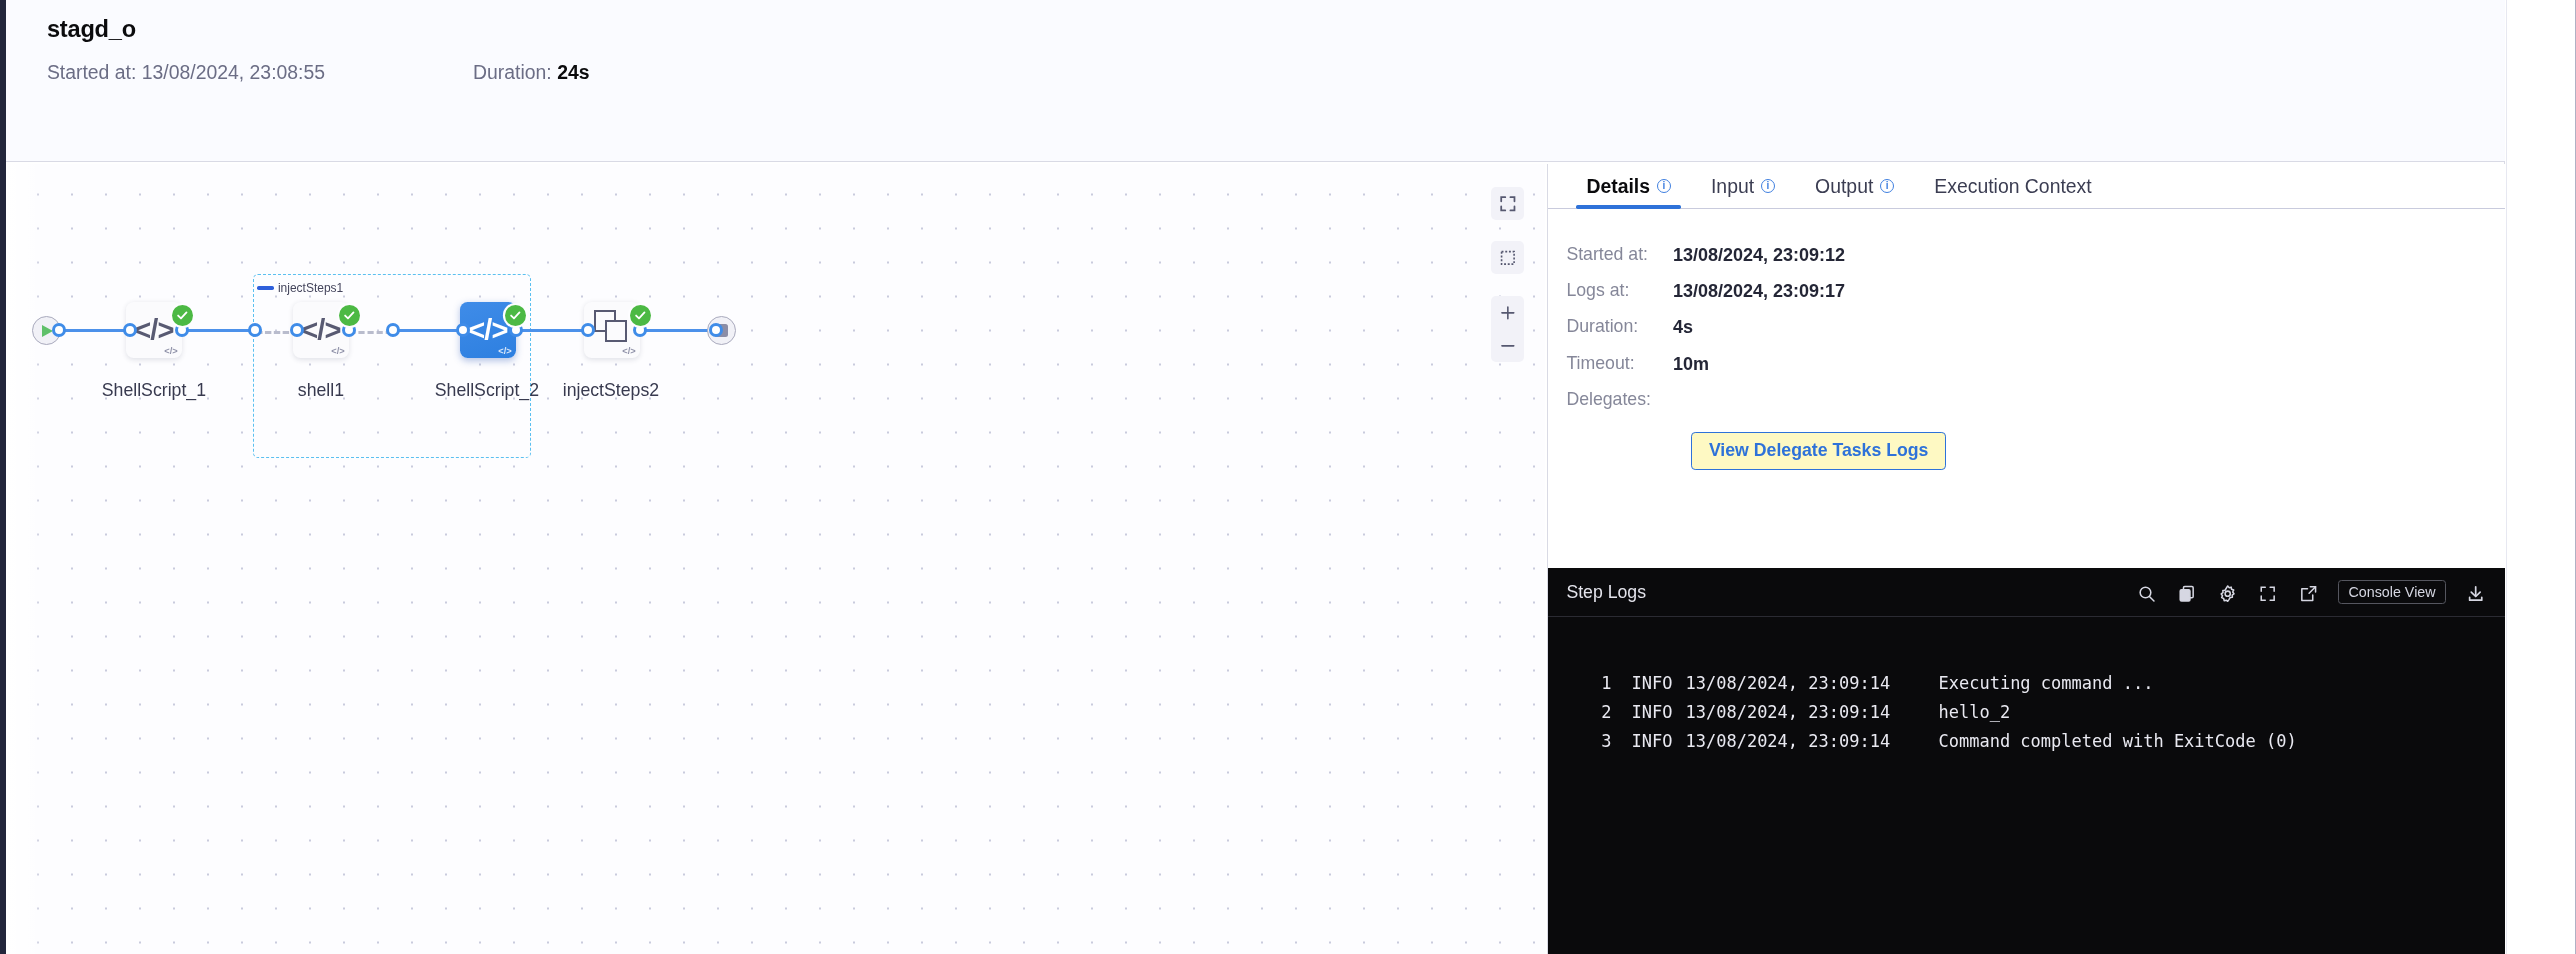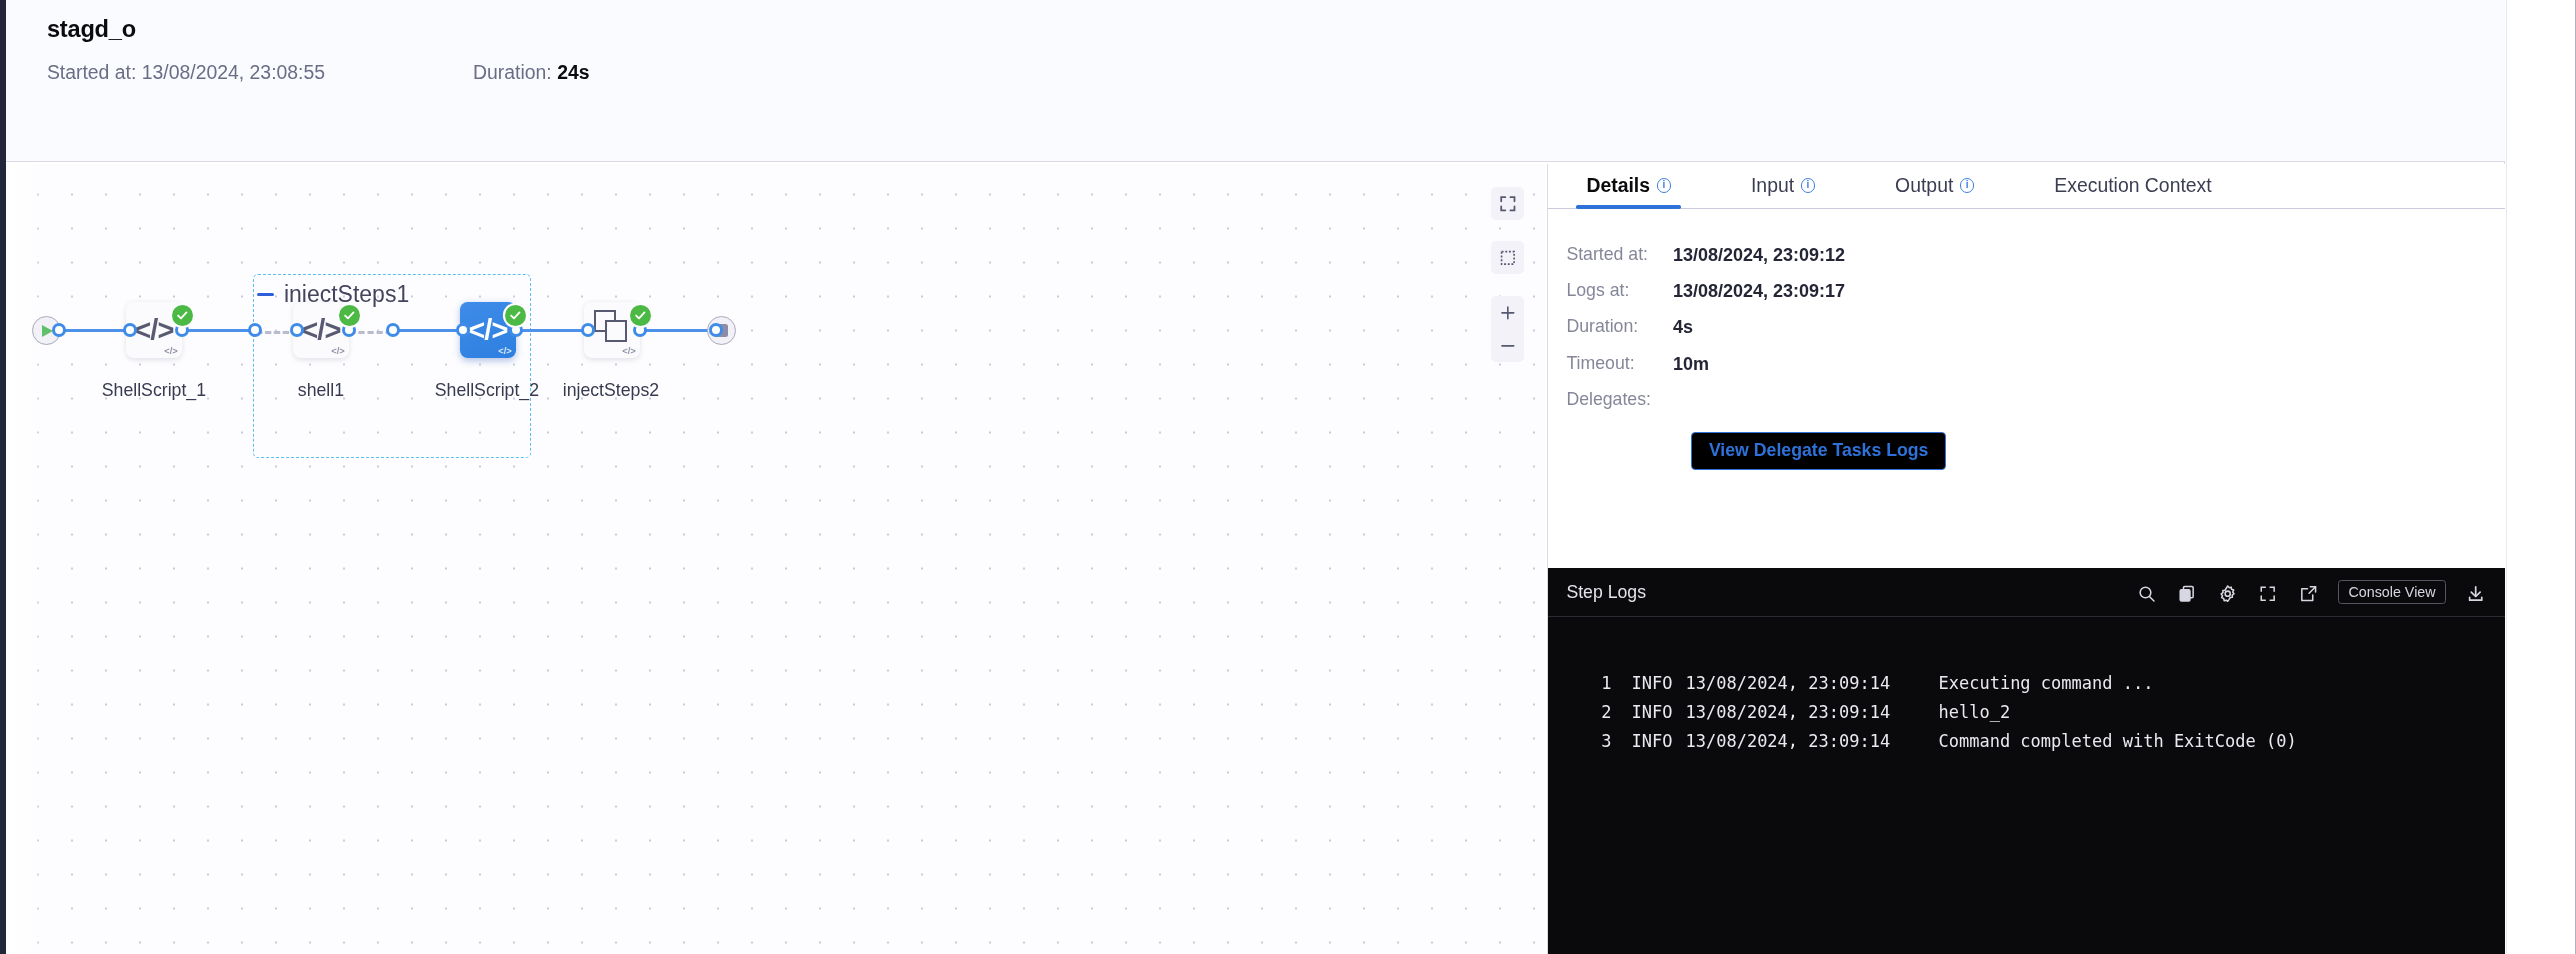--- a/index.html
+++ b/index.html
@@ -82,22 +82,22 @@
   .group-box {
     position: absolute;
     left: 247px; top: 110px;
     width: 278px; height: 184px;
     border: 1.7px dashed #5bc0f0;
     border-radius: 5px;
     background: rgba(255,255,255,0.05);
   }
   .group-label {
     position: absolute; left: 251px; top: 117px;
-    display: flex; align-items: center; gap: 10px;
-    font-size: 23px; color: #44455c;
+    display: flex; align-items: center; gap: 4px;
+    font-size: 12px; color: #44455c;
   }
   .group-collapse {
     display: inline-block;
     width: 17px; height: 3.4px; border-radius: 1.7px;
     background: #2e5fdb;
   }
 
   
   .edge {
     position: absolute; height: 3.4px; background: #4c91ea;
@@ -216,21 +216,21 @@
   .right-panel {
     position: absolute; left: 1541px; top: 164px;
     width: 958px; height: 790px;
     background: #ffffff;
     border-left: 1.7px solid #d9dae5;
   }
 
   .tabs {
     position: relative; height: 45px;
     border-bottom: 1.7px solid #c9cbdd;
-    display: flex; align-items: flex-start; padding-left: 18.5px; gap: 40px;
+    display: flex; align-items: center; padding-left: 18.5px;
   }
   .tab {
     position: relative;
     display: flex; align-items: center; gap: 6.7px;
     padding: 0 20px; height: 43px; line-height: 43px;
     font-size: 19.4px; color: #3b3d52; cursor: pointer;
   }
   .tab.active { color: #0b0b0d; font-weight: bold; }
   .tab.active::after {
     content: ""; position: absolute;
@@ -264,21 +264,21 @@
     font-size: 18px; color: #242636; font-weight: bold;
     max-width: 572px; line-height: 1.26;
   }
   .dvalue a { color: #2e72d9; font-weight: bold; text-decoration: none; }
   .btn-outline {
     margin: 8.4px 0 0 143px;
     display: inline-block;
     padding: 7.6px 17px;
     border: 1.3px solid #2e72d9; border-radius: 4.2px;
     color: #2e72d9; font-size: 17.7px; font-weight: bold;
-    background: #000000; cursor: pointer;
+    background: #fef9c3; cursor: pointer;
   }
 
   
   .console {
     position: absolute; left: 1541px; top: 568px;
     width: 958px; height: 386px;
     background: #0a0a0c;
     border-left: 1.7px solid #d9dae5;
     overflow: hidden;
   }

